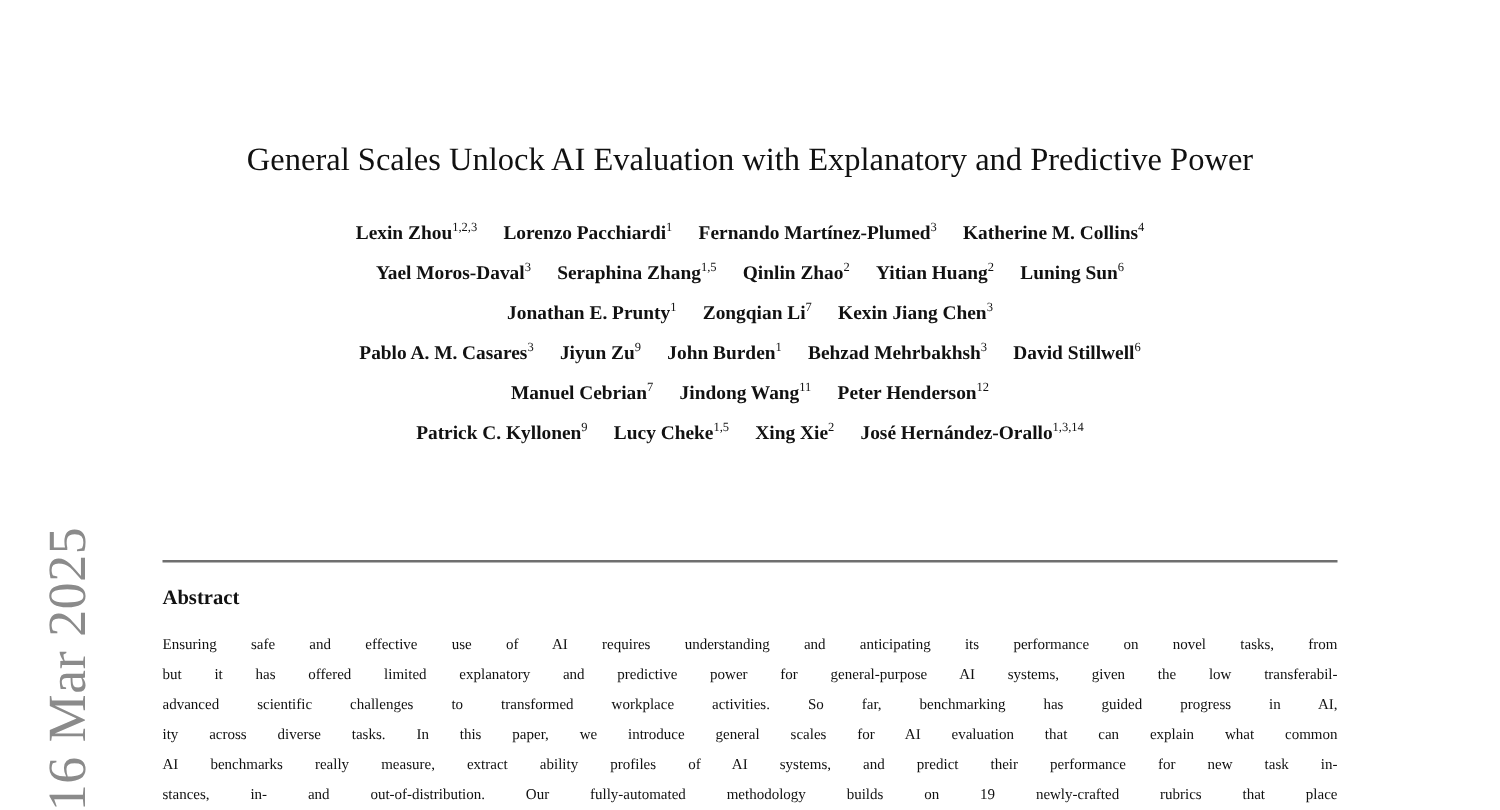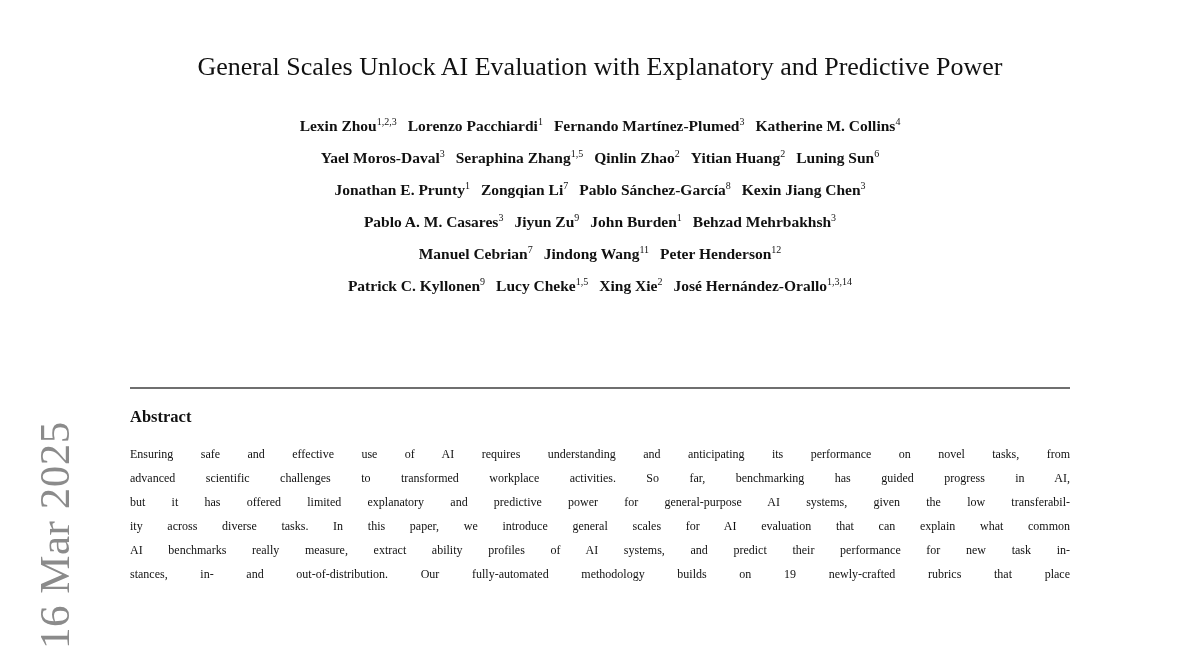--- a/index.html
+++ b/index.html
@@ -26,34 +26,34 @@
     line-height: 50px;
     color: #8b8b8b;
     letter-spacing: 0.5px;
   }
   .content {
     width: 940px;
     margin: 0 auto;
   }
   .title {
     margin: 0;
-    padding-top: 51px;
+    padding-top: 112px;
     font-size: 26px;
     line-height: 32px;
     font-weight: normal;
     text-align: center;
     color: #111111;
   }
   .authors {
     margin-top: 27px;
   }
   .author-row {
     display: flex;
     justify-content: center;
-    column-gap: 11px;
+    column-gap: 21px;
     height: 32px;
     line-height: 32px;
     font-size: 15.5px;
     font-weight: bold;
     white-space: nowrap;
   }
   .author sup {
     font-weight: normal;
     font-size: 10px;
     line-height: 0;
@@ -102,48 +102,48 @@
       <div class="author-row">
         <span class="author">Yael Moros-Daval<sup>3</sup></span>
         <span class="author">Seraphina Zhang<sup>1,5</sup></span>
         <span class="author">Qinlin Zhao<sup>2</sup></span>
         <span class="author">Yitian Huang<sup>2</sup></span>
         <span class="author">Luning Sun<sup>6</sup></span>
       </div>
       <div class="author-row">
         <span class="author">Jonathan E. Prunty<sup>1</sup></span>
         <span class="author">Zongqian Li<sup>7</sup></span>
-        <span class="author">Pablo Sánchez-García<sup>8</sup></span>
         <span class="author">Kexin Jiang Chen<sup>3</sup></span>
       </div>
       <div class="author-row">
         <span class="author">Pablo A. M. Casares<sup>3</sup></span>
         <span class="author">Jiyun Zu<sup>9</sup></span>
         <span class="author">John Burden<sup>1</sup></span>
         <span class="author">Behzad Mehrbakhsh<sup>3</sup></span>
+        <span class="author">David Stillwell<sup>6</sup></span>
       </div>
       <div class="author-row">
         <span class="author">Manuel Cebrian<sup>7</sup></span>
         <span class="author">Jindong Wang<sup>11</sup></span>
         <span class="author">Peter Henderson<sup>12</sup></span>
       </div>
       <div class="author-row">
         <span class="author">Patrick C. Kyllonen<sup>9</sup></span>
         <span class="author">Lucy Cheke<sup>1,5</sup></span>
         <span class="author">Xing Xie<sup>2</sup></span>
         <span class="author">José Hernández-Orallo<sup>1,3,14</sup></span>
       </div>
     </div>
 
   <hr class="rule">
 
   <div class="abstract-heading">Abstract</div>
 
   <div class="abstract-body" id="abstract-body">
       <div class="abs-line">Ensuring safe and effective use of AI requires understanding and anticipating its performance on novel tasks, from</div>
+      <div class="abs-line">but it has offered limited explanatory and predictive power for general-purpose AI systems, given the low transferabil-</div>
       <div class="abs-line">advanced scientific challenges to transformed workplace activities. So far, benchmarking has guided progress in AI,</div>
-      <div class="abs-line">but it has offered limited explanatory and predictive power for general-purpose AI systems, given the low transferabil-</div>
       <div class="abs-line">ity across diverse tasks. In this paper, we introduce general scales for AI evaluation that can explain what common</div>
       <div class="abs-line">AI benchmarks really measure, extract ability profiles of AI systems, and predict their performance for new task in-</div>
       <div class="abs-line">stances, in- and out-of-distribution. Our fully-automated methodology builds on 19 newly-crafted rubrics that place</div>
     </div>
 
 </div>
 
 </body></html>

